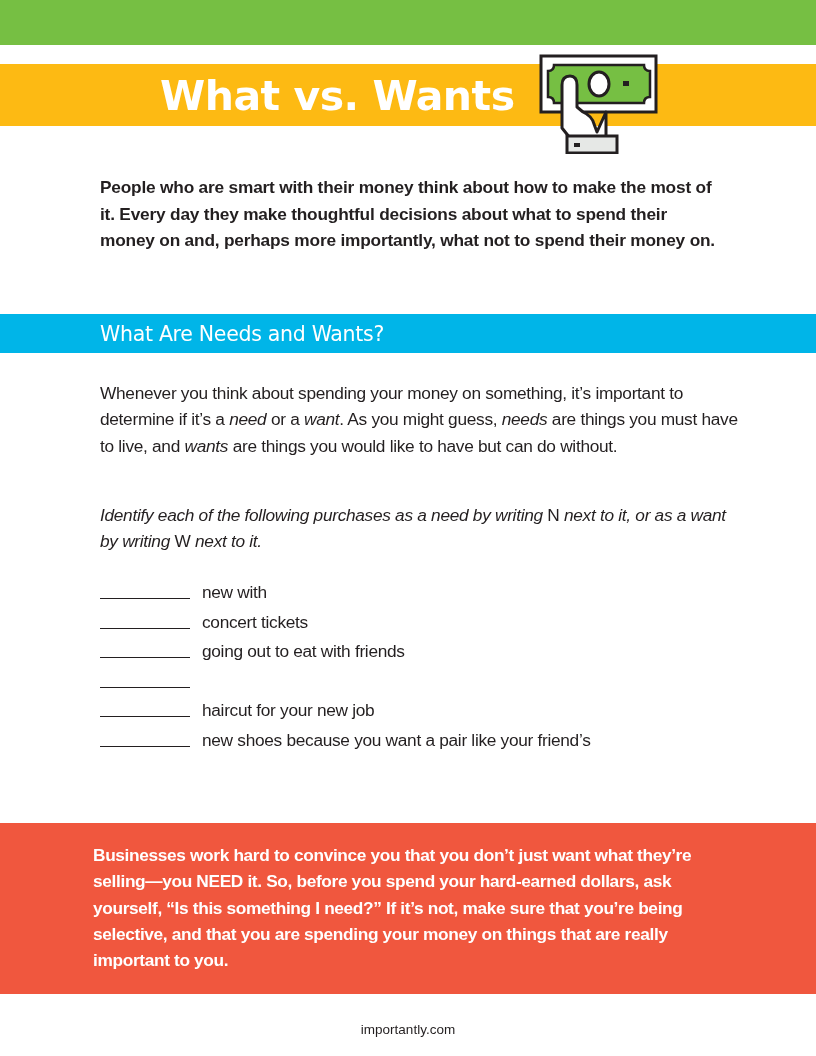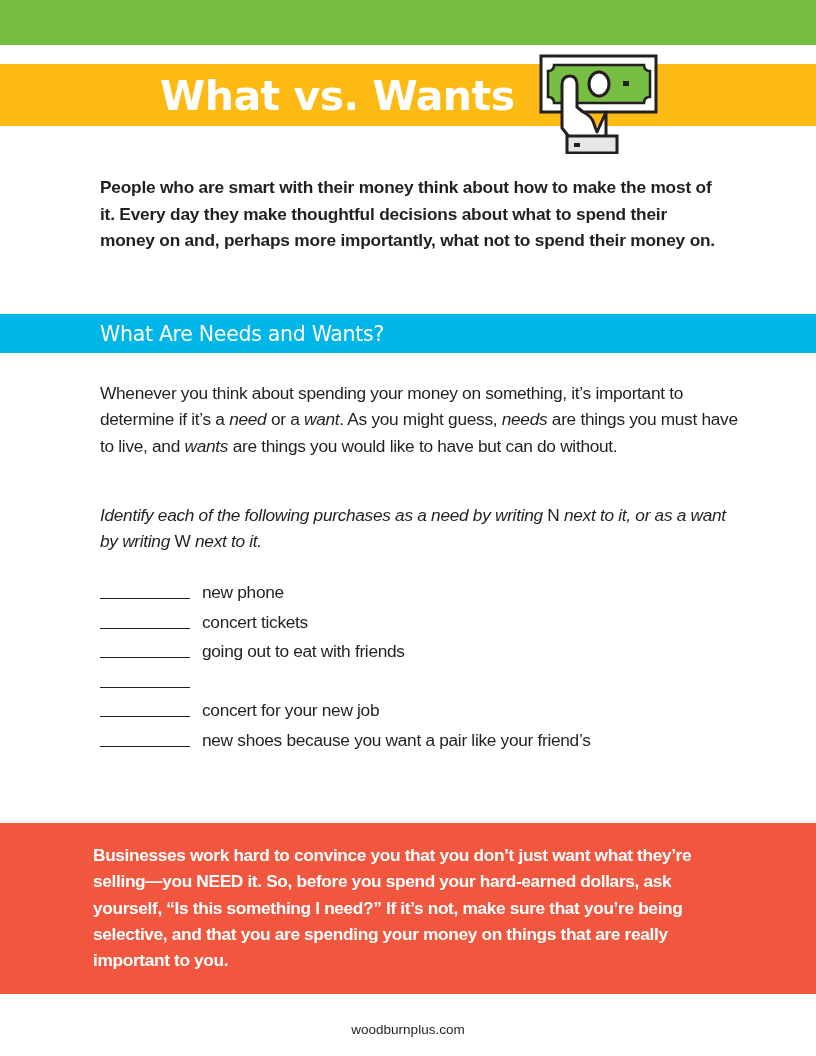--- a/index.html
+++ b/index.html
@@ -91,39 +91,39 @@
 <div class="band blue-band"></div>
 <h2 class="section-title">What Are Needs and Wants?</h2>
 
 <p class="body-text"><span>Whenever you think about spending your money on something, it’s important to determine if it’s a </span><em>need</em><span> or a </span><em>want</em><span>. As you might guess, </span><em>needs</em><span> are things you must have to live, and </span><em>wants</em><span> are things you would like to have but can do without.</span></p>
 
 <p class="instructions"><span>Identify each of the following purchases as a need by writing </span><span class="letter">N</span><span> next to it, or as a want by writing </span><span class="letter">W</span><span> next to it.</span></p>
 
 <ul class="checklist">
   <li>
       <span class="blank"></span>
-      <span class="item-label">new phone</span>
+      <span class="item-label">new with</span>
     </li>
   <li>
       <span class="blank"></span>
       <span class="item-label">concert tickets</span>
     </li>
   <li>
       <span class="blank"></span>
       <span class="item-label">going out to eat with friends</span>
     </li>
   <li>
       <span class="blank"></span>
     </li>
   <li>
       <span class="blank"></span>
-      <span class="item-label">concert for your new job</span>
+      <span class="item-label">haircut for your new job</span>
     </li>
   <li>
       <span class="blank"></span>
       <span class="item-label">new shoes because you want a pair like your friend’s</span>
     </li>
 </ul>
 
 <div class="band red-band"></div>
 <p class="callout">Businesses work hard to convince you that you don’t just want what they’re selling—you NEED it. So, before you spend your hard-earned dollars, ask yourself, “Is this something I need?” If it’s not, make sure that you’re being selective, and that you are spending your money on things that are really important to you.</p>
 
-<p class="footer">woodburnplus.com</p>
+<p class="footer">importantly.com</p>
 
 </body></html>

